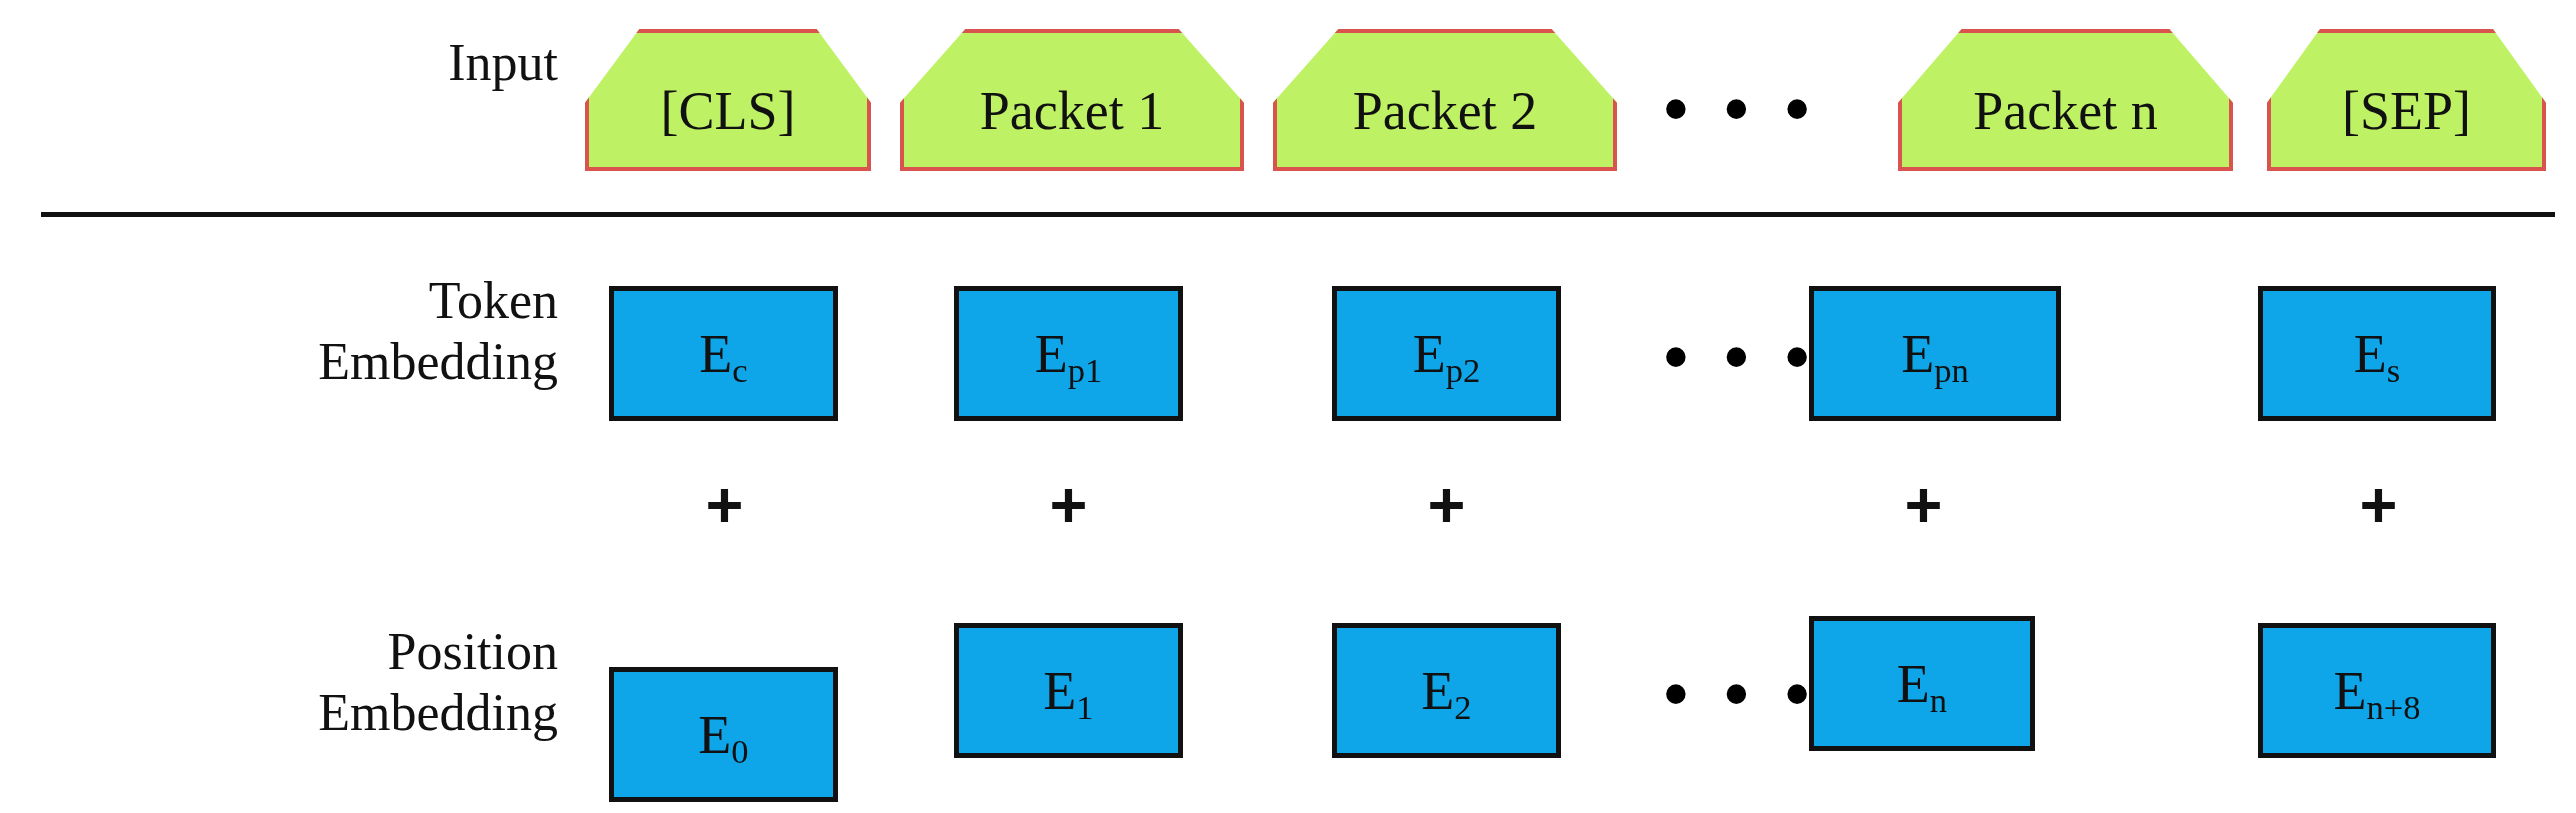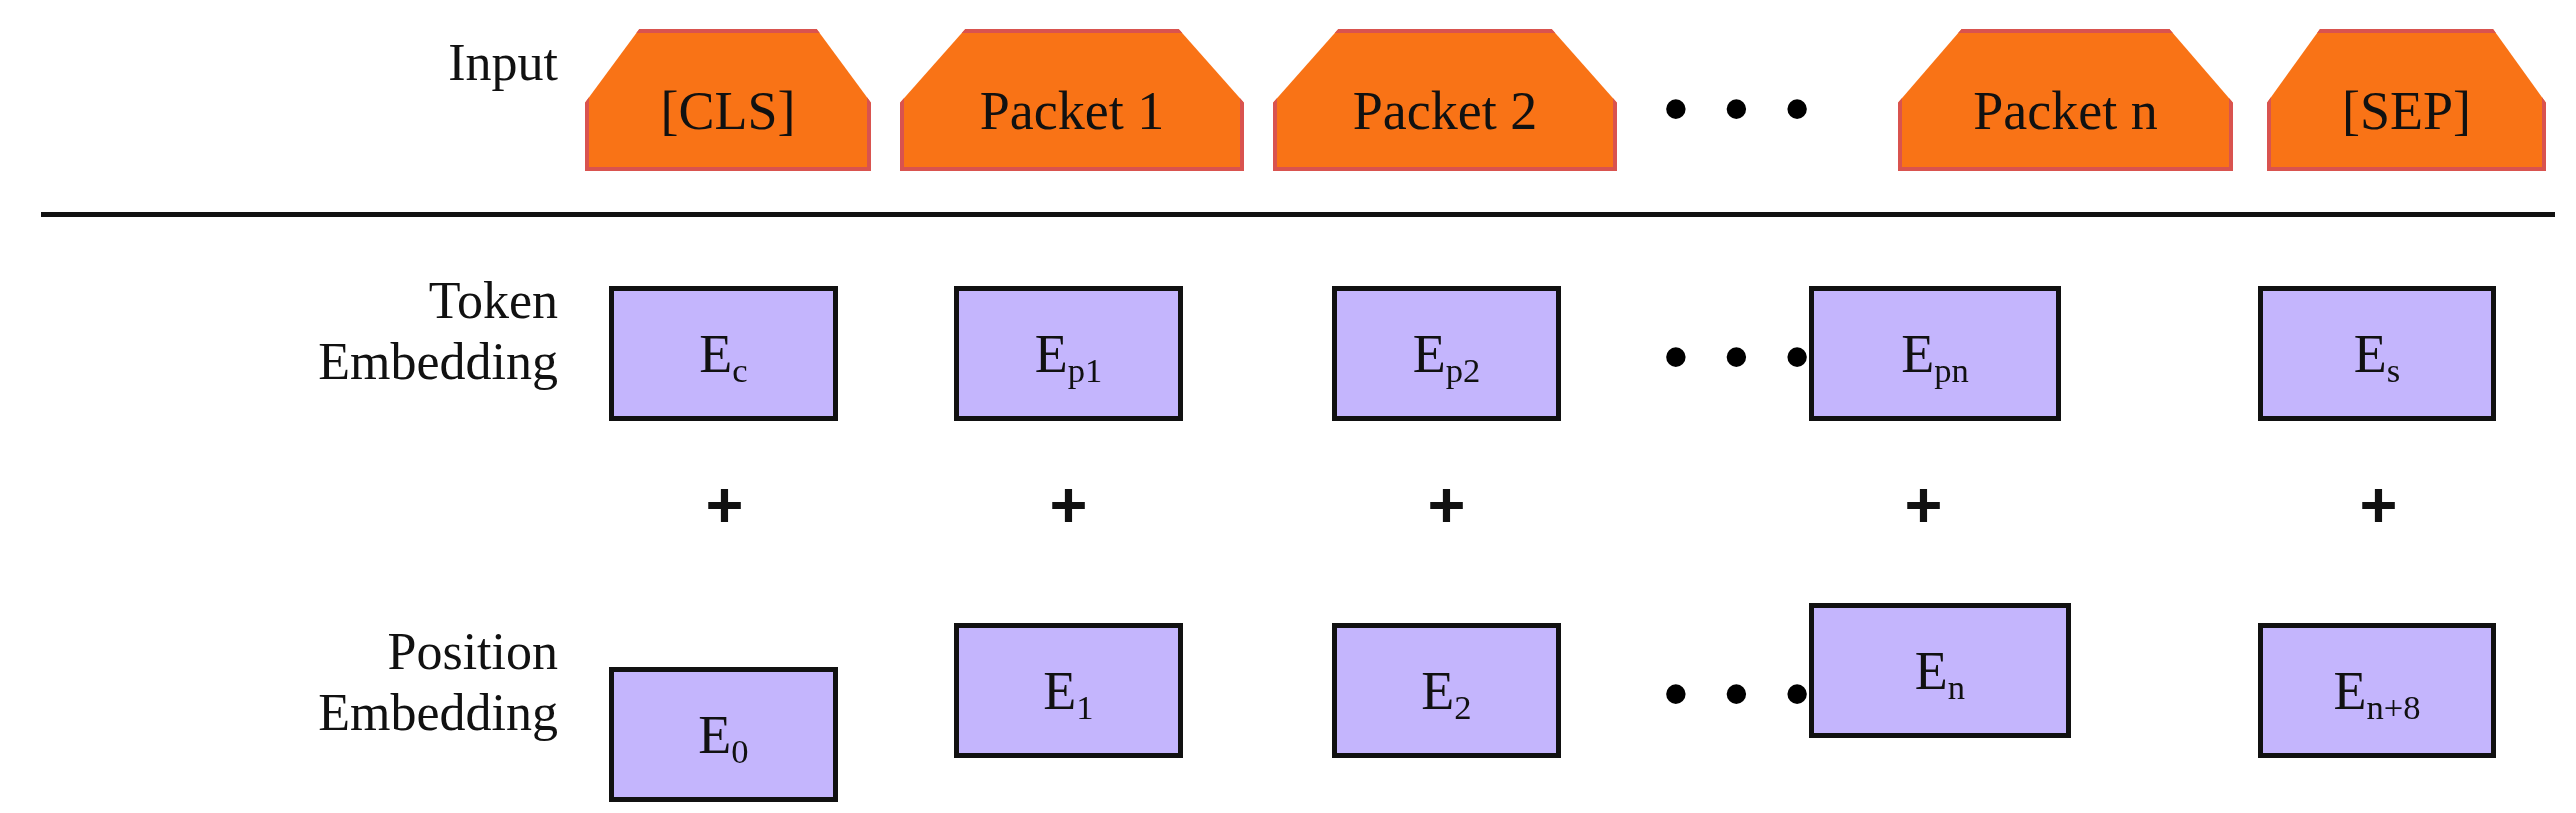--- a/index.html
+++ b/index.html
@@ -61,38 +61,38 @@
   
   .pent {
     position: absolute;
     height: 142px;
     box-sizing: border-box;
     display: flex;
     align-items: center;
     justify-content: center;
     font-size: 54px;
     color: #111111;
-    background: #f97316;
+    background: #bef264;
     border: 4.5px solid #D9534F;
     clip-path: polygon(0% 52%, 19% 0%, 81% 0%, 100% 52%, 100% 100%, 0% 100%);
     -webkit-clip-path: polygon(0% 52%, 19% 0%, 81% 0%, 100% 52%, 100% 100%, 0% 100%);
   }
   .pent .pent-text {
     display: block;
     white-space: nowrap;
     transform: translateY(10.8px);
   }
 
   
   .ebox {
     position: absolute;
     height: 135px;
     box-sizing: border-box;
     border: 5.4px solid #111111;
-    background: #c4b5fd;
+    background: #0ea5e9;
     display: flex;
     align-items: center;
     justify-content: center;
     font-size: 54px;
     color: #111111;
   }
   .ebox .etext { white-space: nowrap; display: inline-block; }
   .ebox .etext sub {
     font-size: 0.64em;
     vertical-align: baseline;
@@ -197,21 +197,21 @@
     <div class="ebox" style="left:609px;  top:623px; width:229px;margin-top:44px;">
       <span class="etext"><span>E</span><sub>0</sub></span>
     </div>
     <div class="ebox" style="left:954px; top:623px; width:229px;">
       <span class="etext"><span>E</span><sub>1</sub></span>
     </div>
     <div class="ebox" style="left:1332px; top:623px; width:229px;">
       <span class="etext"><span>E</span><sub>2</sub></span>
     </div>
     <div class="ellip" style="left:1660px; top:659px;">• • •</div>
-    <div class="ebox" style="left:1809px; top:603px; width:262px;justify-content:center;">
+    <div class="ebox" style="left:1809px; top:616px; width:226px;justify-content:center;">
       <span class="etext"><span>E</span><sub>n</sub></span>
     </div>
     <div class="ebox" style="left:2258px; top:623px; width:238px;">
       <span class="etext"><span>E</span><sub>n+8</sub></span>
     </div>
   </div>
 
 </div>
 
 

